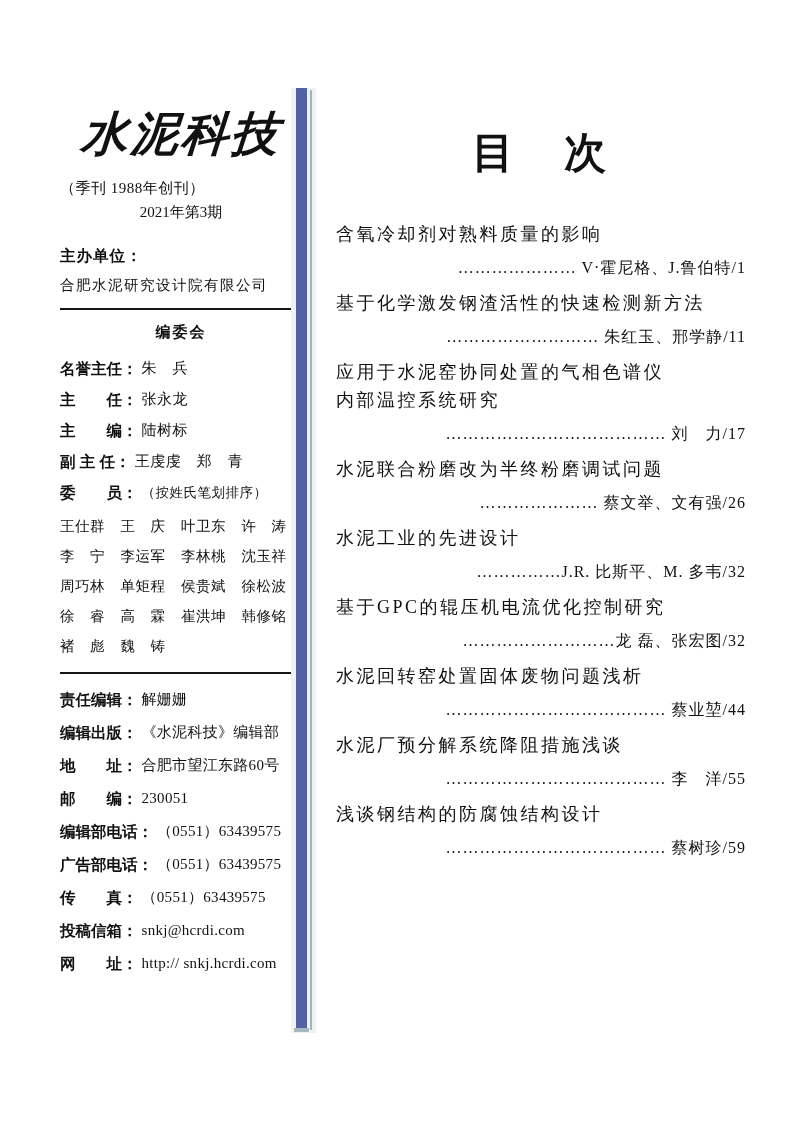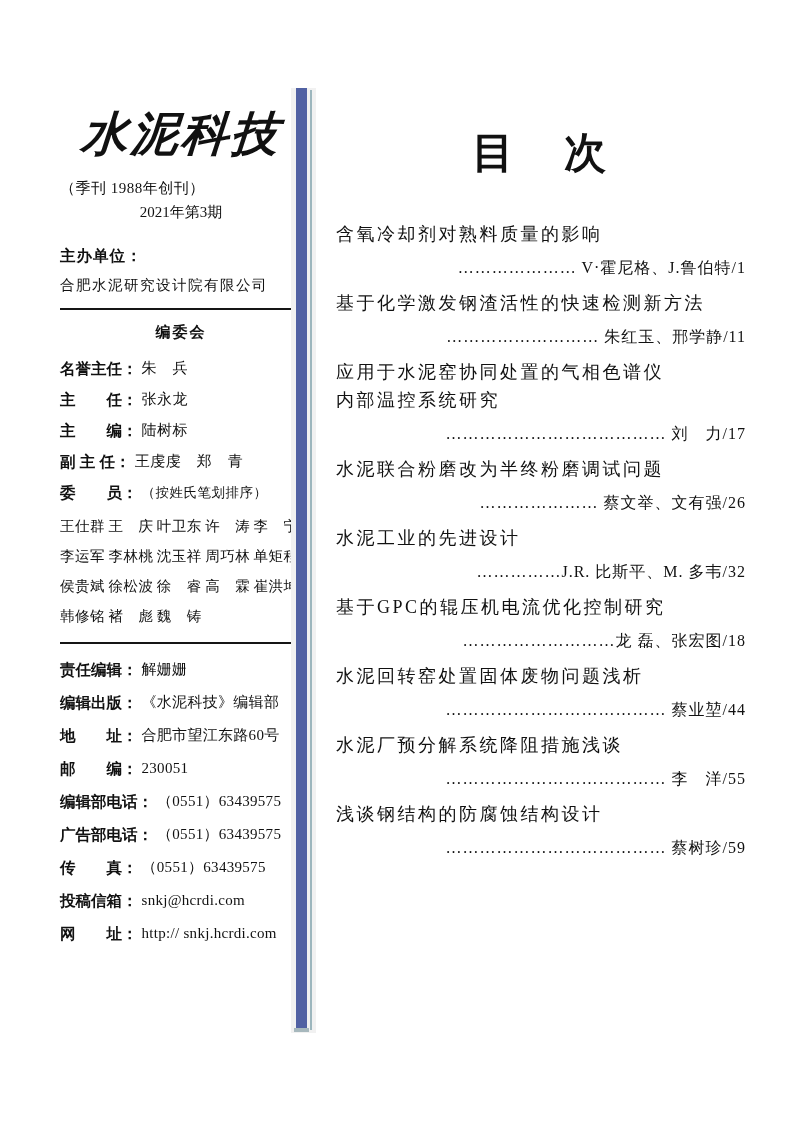--- a/index.html
+++ b/index.html
@@ -38,21 +38,21 @@
     margin-top:9px;text-align:center;
     font-family:"Liberation Sans","DejaVu Sans",sans-serif;
     font-weight:bold;font-size:15px;line-height:26px;letter-spacing:2px;
   }
   .roles{margin-top:8px;}
   .role-row{display:flex;line-height:31px;font-size:15px;}
   .role-label{font-family:"Liberation Sans","DejaVu Sans",sans-serif;font-weight:bold;font-size:15.5px;white-space:pre;}
   .role-value{margin-left:4px;letter-spacing:.5px;white-space:pre;}
   .role-note{margin-left:4px;font-size:13.5px;}
   .members{
-    margin-top:3px;display:grid;grid-template-columns:repeat(5,1fr);
+    margin-top:3px;display:grid;grid-template-columns:repeat(4,1fr);
     font-size:14.5px;line-height:30px;letter-spacing:.5px;
   }
   .member{white-space:pre;}
   .pub{margin-top:9px;}
   .pub-row{display:flex;line-height:33px;font-size:15px;}
   .pub-label{font-family:"Liberation Sans","DejaVu Sans",sans-serif;font-weight:bold;font-size:15.5px;white-space:pre;}
   .pub-value{margin-left:4px;letter-spacing:.3px;white-space:pre;}
 
   
   .divider{position:absolute;left:291px;top:88px;width:25px;height:945px;background:#f1f1f1;}
@@ -207,21 +207,21 @@
         <div class="entry-byline">………………… 蔡文举、文有强/26</div>
       </div>
 
       <div class="toc-entry">
         <div class="entry-title">水泥工业的先进设计</div>
         <div class="entry-byline">……………J.R. 比斯平、M. 多韦/32</div>
       </div>
 
       <div class="toc-entry">
         <div class="entry-title">基于GPC的辊压机电流优化控制研究</div>
-        <div class="entry-byline">………………………龙 磊、张宏图/18</div>
+        <div class="entry-byline">………………………龙 磊、张宏图/32</div>
       </div>
 
       <div class="toc-entry">
         <div class="entry-title">水泥回转窑处置固体废物问题浅析</div>
         <div class="entry-byline">………………………………… 蔡业堃/44</div>
       </div>
 
 
       <div class="toc-entry">
         <div class="entry-title">水泥厂预分解系统降阻措施浅谈</div>

